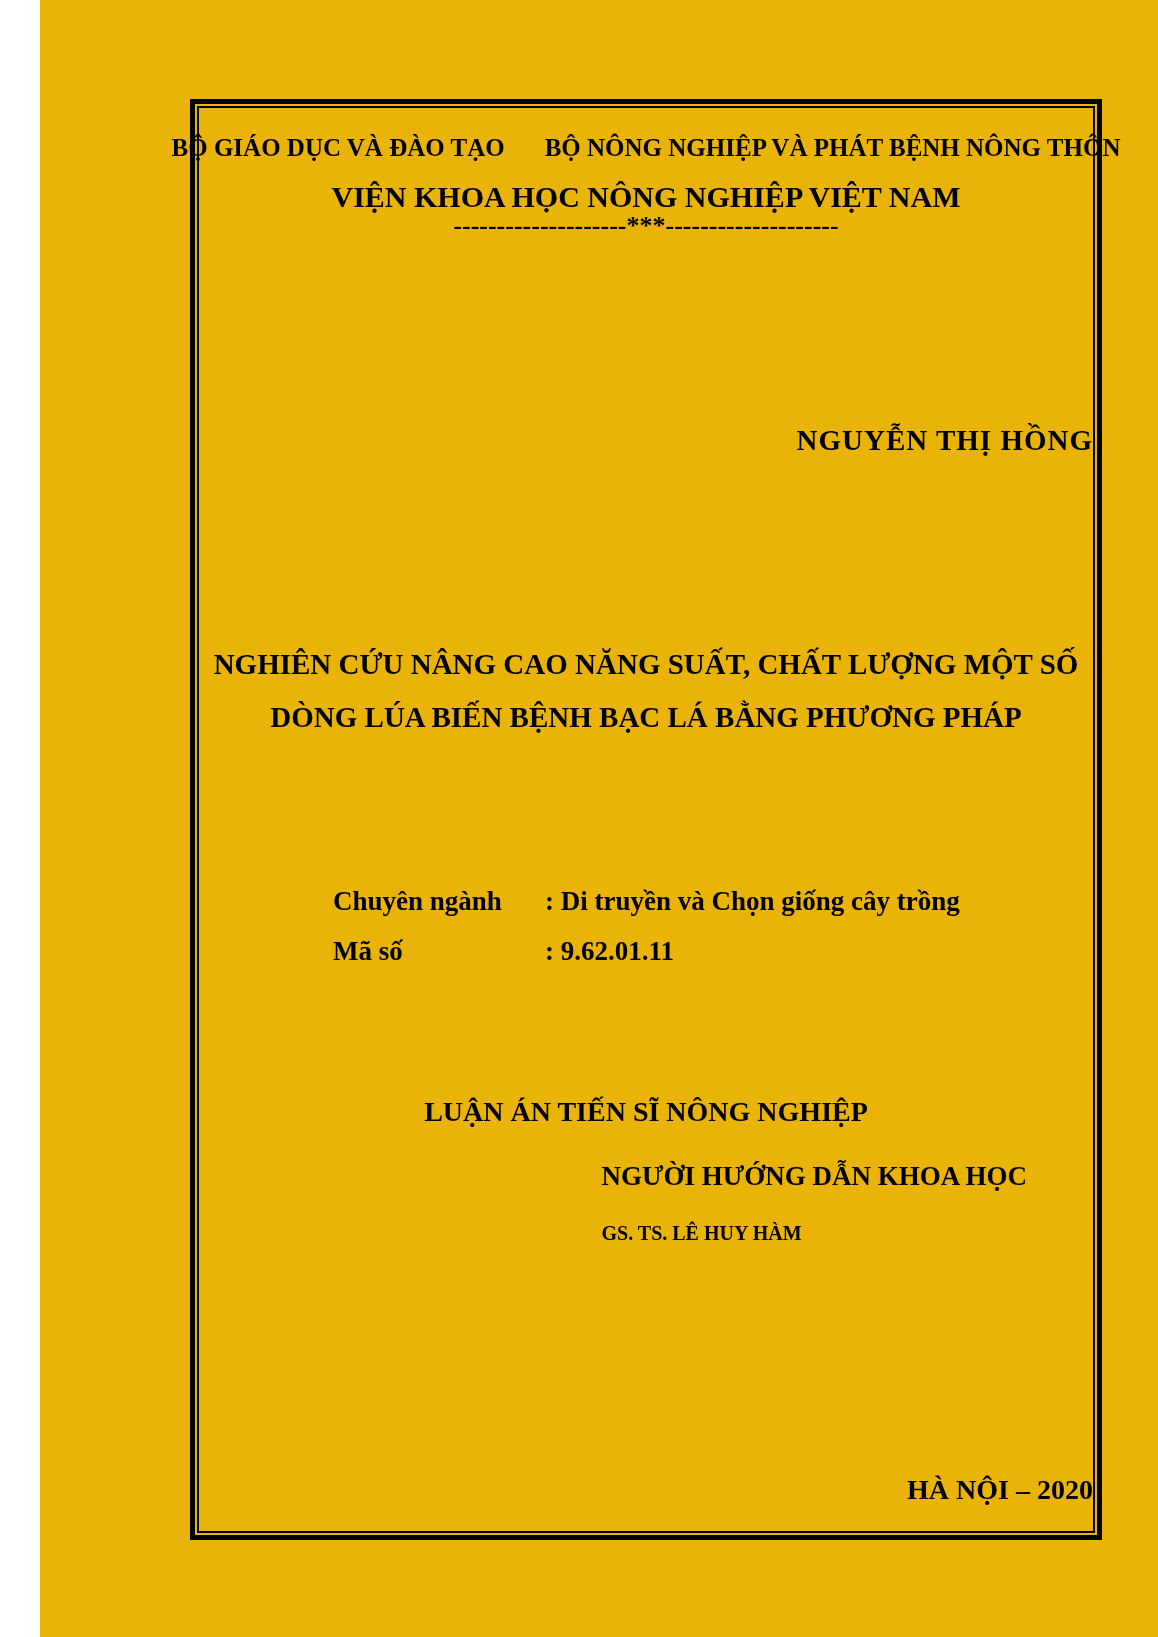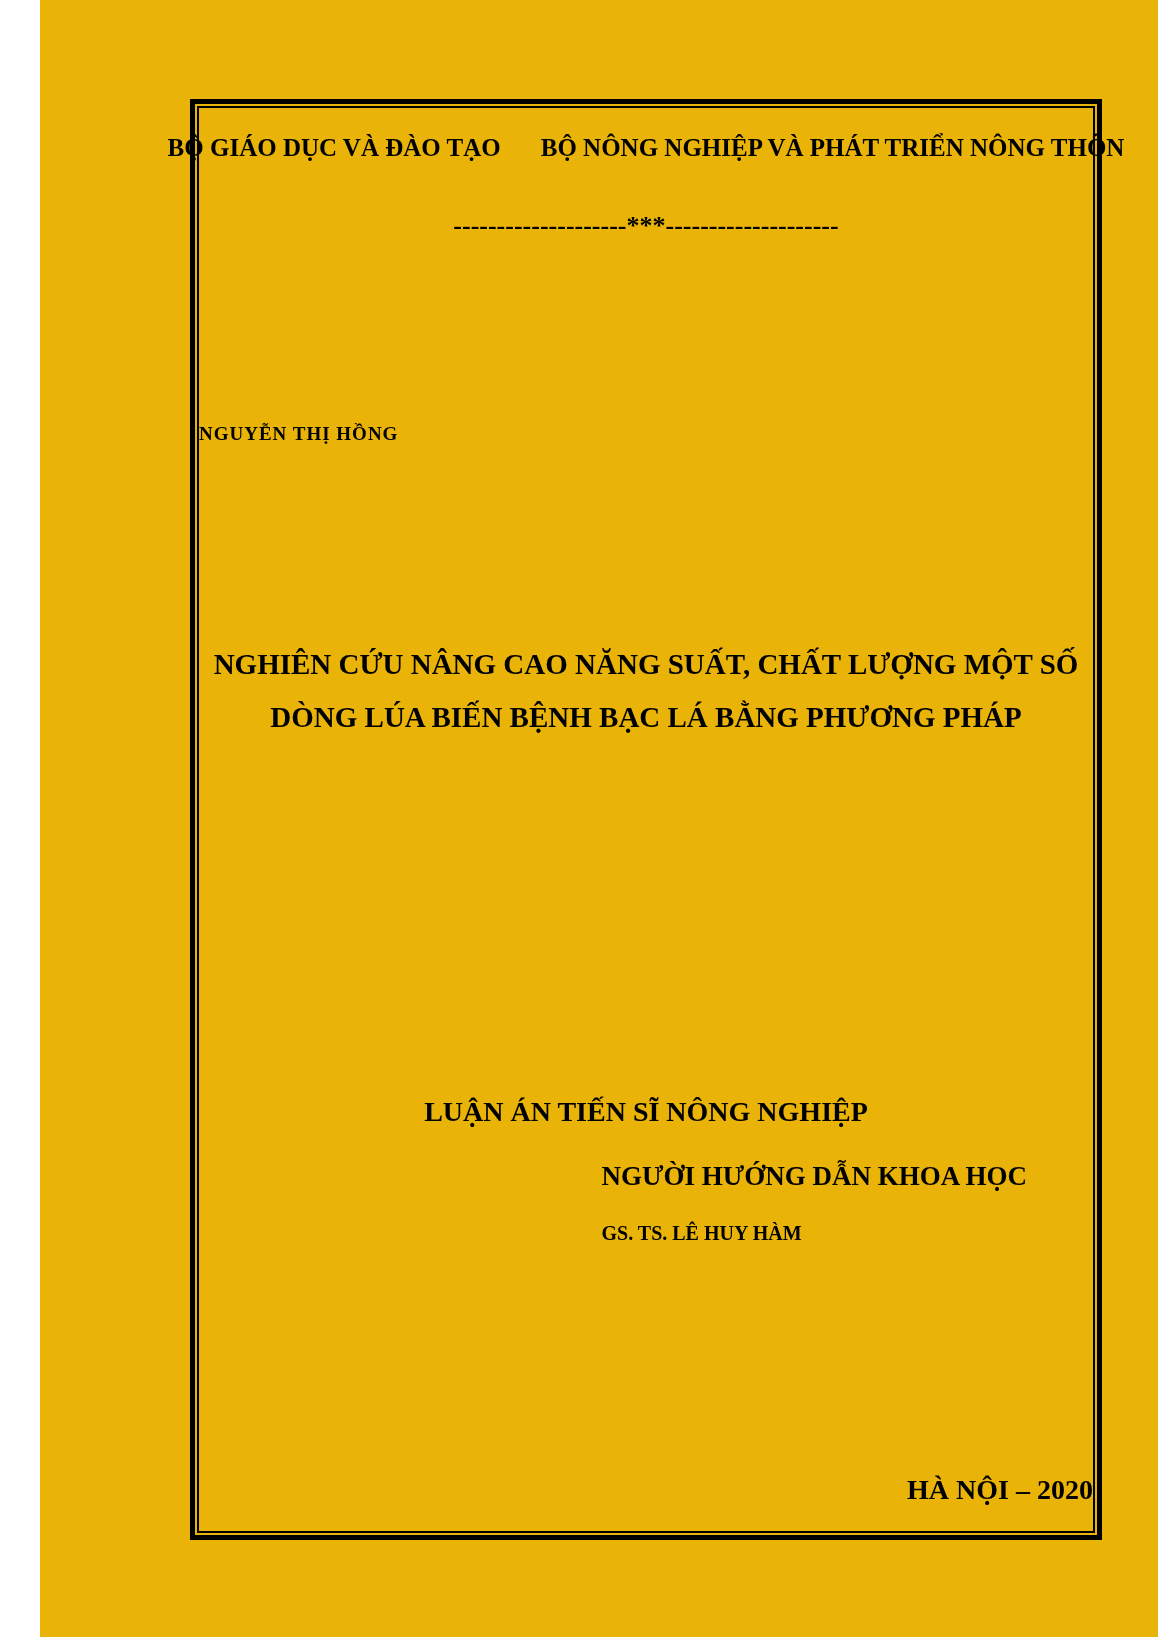--- a/index.html
+++ b/index.html
@@ -64,22 +64,22 @@
     text-align: center;
     font-size: 26px;
     line-height: 1.2;
     letter-spacing: 0px;
   }
   .author {
     position: absolute;
     top: 314px;
     left: 0;
     width: 100%;
-    text-align: left;
-    font-size: 19px;
+    text-align: right;
+    font-size: 29px;
     letter-spacing: 1px;
     line-height: 1.25;
   }
   .title {
     position: absolute;
     top: 530px;
     left: 0;
     width: 100%;
     text-align: center;
     font-size: 29px;
@@ -129,33 +129,42 @@
 </style>
 </head>
 <body>
 
 <div class="page">
   <div class="frame-outer">
     <div class="frame-inner">
 
       <div class="ministries">
         <span>BỘ GIÁO DỤC VÀ ĐÀO TẠO</span>
-        <span>BỘ NÔNG NGHIỆP VÀ PHÁT TRIỂN NÔNG THÔN</span>
+        <span>BỘ NÔNG NGHIỆP VÀ PHÁT BỆNH NÔNG THÔN</span>
       </div>
 
+      <div class="institute">VIỆN KHOA HỌC NÔNG NGHIỆP VIỆT NAM</div>
 
       <div class="separator">--------------------***--------------------</div>
 
       <div class="author">NGUYỄN THỊ HỒNG</div>
 
       <div class="title">
         <div>NGHIÊN CỨU NÂNG CAO NĂNG SUẤT, CHẤT LƯỢNG MỘT SỐ</div>
         <div>DÒNG LÚA BIẾN BỆNH BẠC LÁ BẰNG PHƯƠNG PHÁP</div>
       </div>
 
+      <div class="specialty">
+        <div class="spec-row">
+          <span class="spec-label">Chuyên ngành</span><span class="spec-value">: Di truyền và Chọn giống cây trồng</span>
+        </div>
+        <div class="spec-row">
+          <span class="spec-label">Mã số</span><span class="spec-value">: 9.62.01.11</span>
+        </div>
+      </div>
 
       <div class="degree">LUẬN ÁN TIẾN SĨ NÔNG NGHIỆP</div>
 
       <div class="supervisor">
         <div class="supervisor-heading">NGƯỜI HƯỚNG DẪN KHOA HỌC</div>
         <div class="supervisor-name">GS. TS. LÊ HUY HÀM</div>
       </div>
 
       <div class="footer">HÀ NỘI – 2020</div>
 

